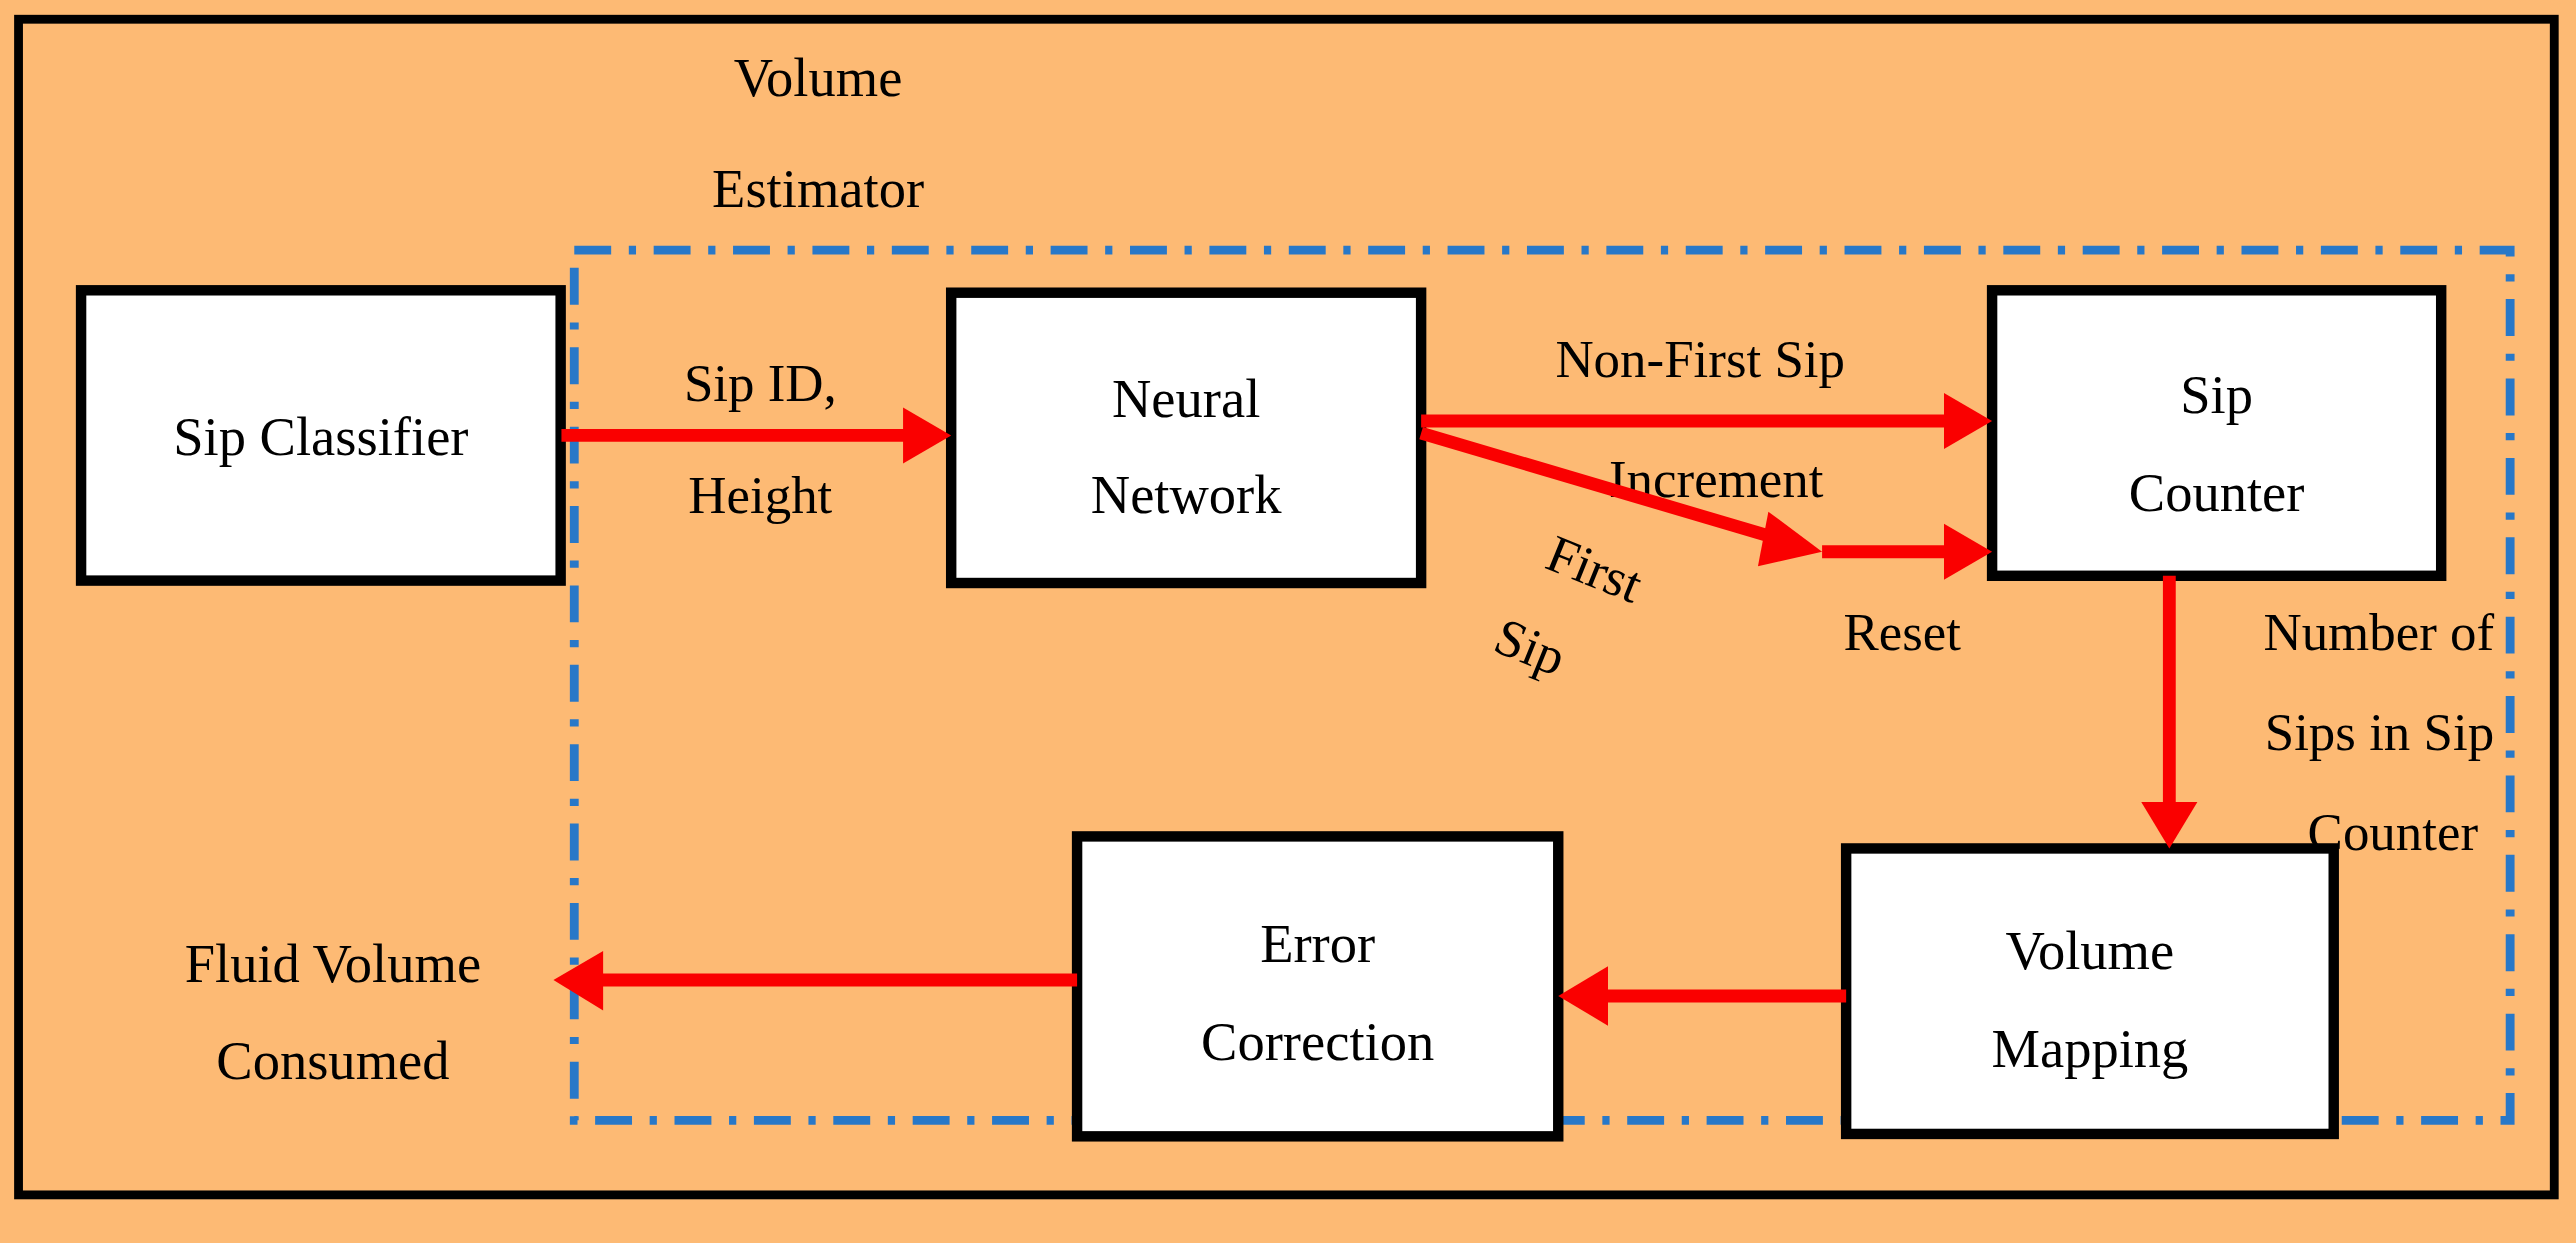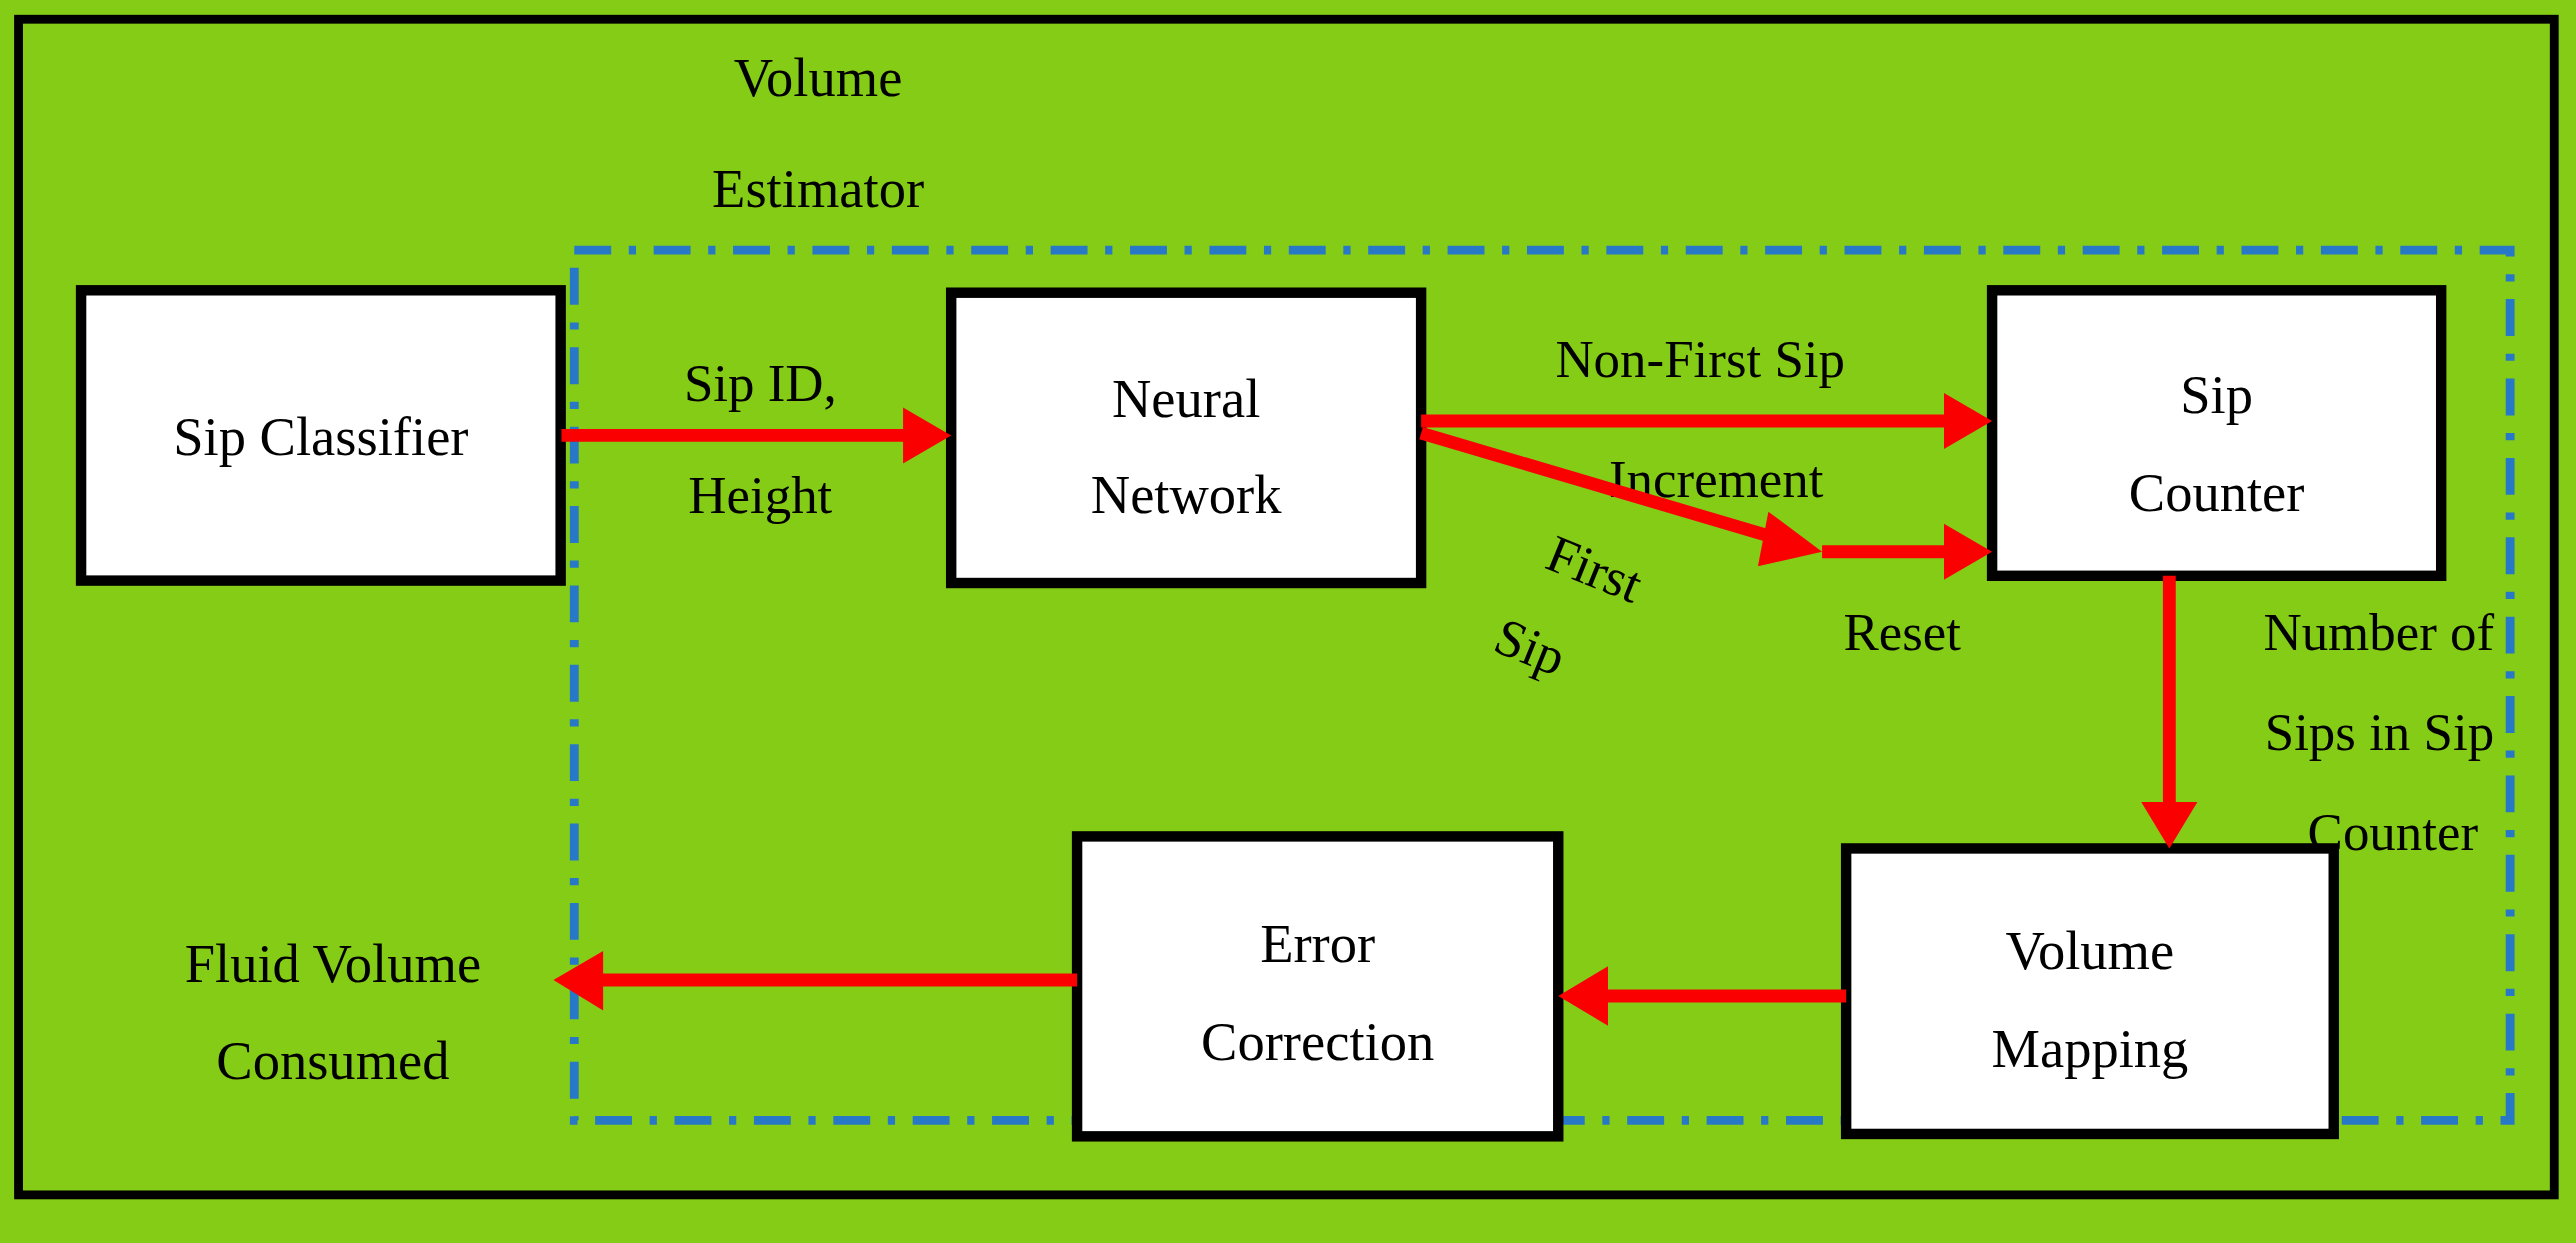--- a/index.html
+++ b/index.html
@@ -4,21 +4,21 @@
 <style>
   html, body {
     margin: 0;
     padding: 0;
     background: #ffffff;
   }
   #page {
     position: relative;
     width: 2576px;
     height: 1243px;
-    background: #84cc16;
+    background: #fdba74;
     font-family: "Liberation Serif", "DejaVu Serif", serif;
     overflow: hidden;
   }
   #diagram-svg {
     position: absolute;
     left: 0;
     top: 0;
     width: 2576px;
     height: 1243px;
     display: block;

